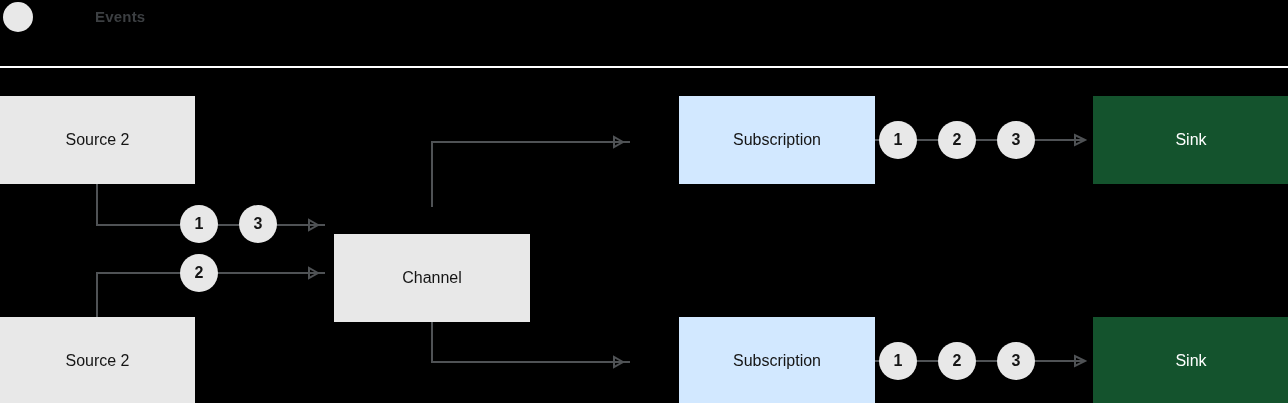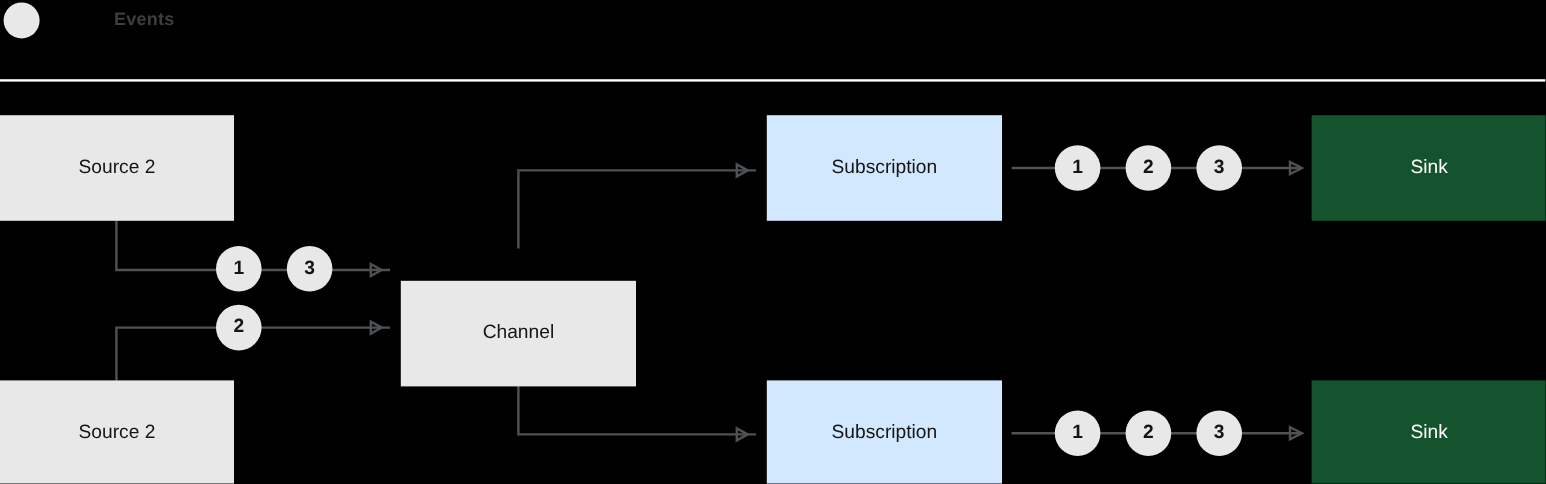--- a/index.html
+++ b/index.html
@@ -63,20 +63,21 @@
     font-size: 16px;
     box-sizing: border-box;
   }
   .box-grey {
     background: #e8e8e8;
     color: #151515;
   }
   .box-lightblue {
     background: #d2e8ff;
     color: #151515;
+    margin-left: 40px;
   }
   .box-blue {
     background: #14532d;
     color: #ffffff;
   }
 
   
   .token {
     position: absolute;
     width: 38px;

